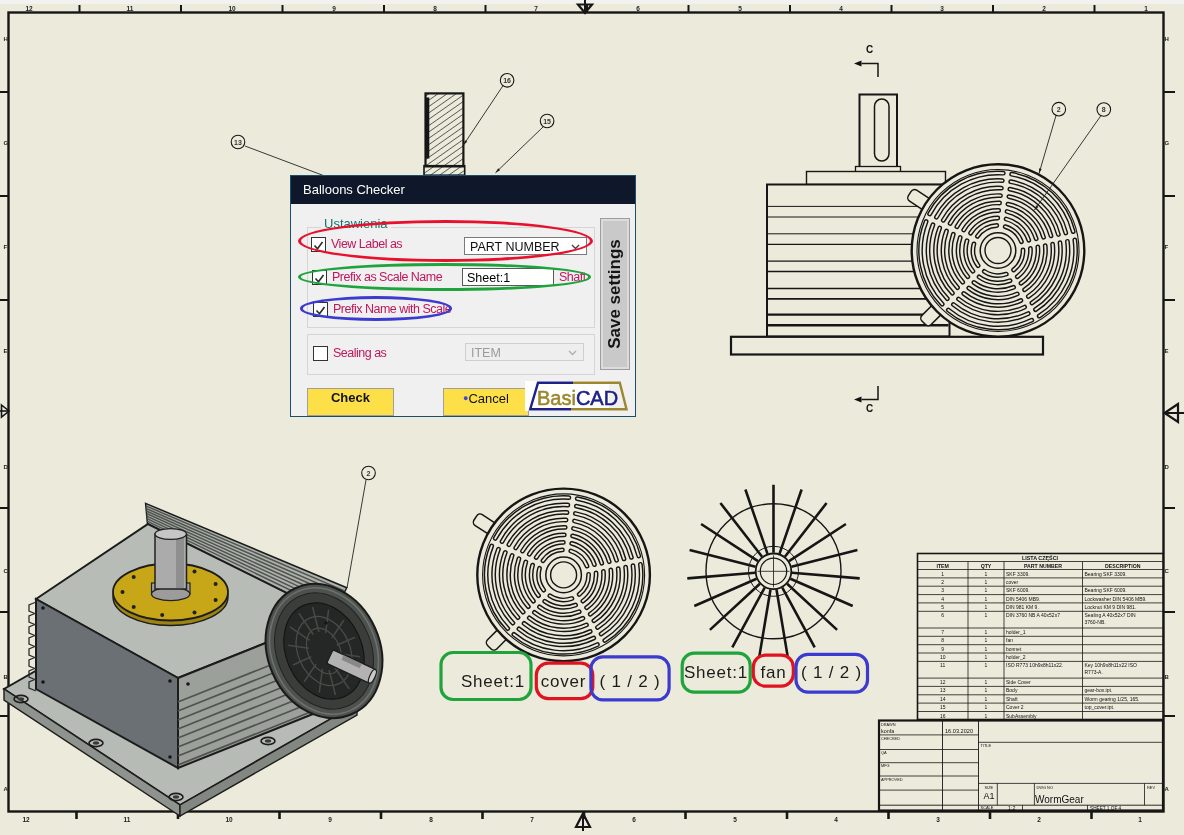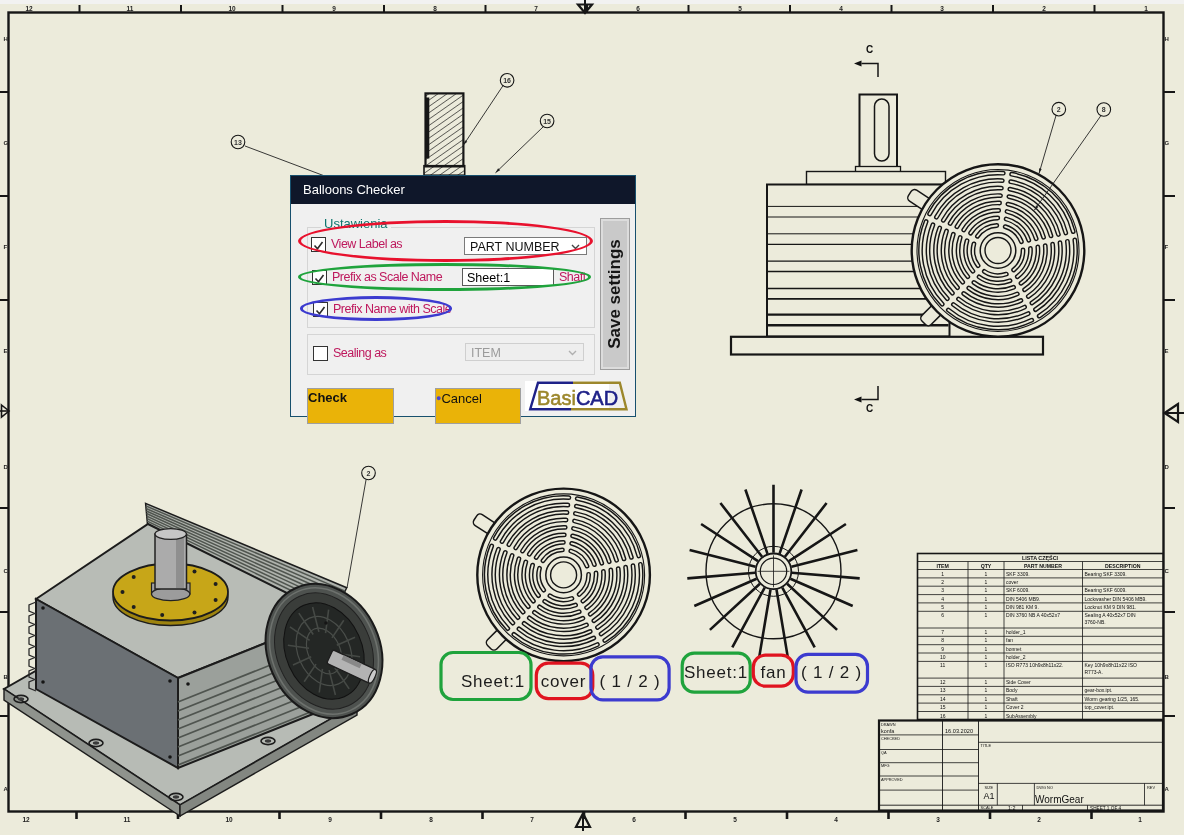--- a/index.html
+++ b/index.html
@@ -10,21 +10,21 @@
 .lb{position:absolute;font-size:12.5px;letter-spacing:-0.5px;color:#be185d;white-space:nowrap}
 .combo{position:absolute;background:#fff;border:1px solid #7a7a7a;box-sizing:border-box}
 .combo span{position:absolute;left:5px;top:2px;font-size:12.5px;color:#111}
 .combo .chev{position:absolute;right:6px;top:6px}
 .combo.dis{background:#eee;border-color:#cfcfcf}
 .combo.dis span{color:#9b9b9b}
 .el{position:absolute;border-radius:50%;border-style:solid;border-width:3px}
 #inp{position:absolute;left:171px;top:92px;width:92px;height:18px;background:#fff;border:1px solid #5a5a5a;box-sizing:border-box;font-size:12.5px;padding:2px 0 0 4px}
 #save{position:absolute;left:309px;top:42px;width:30px;height:152px;background:#c9c9c9;border:1px solid #9d9d9d;box-shadow:inset 0 0 0 2px #dcdcdc;box-sizing:border-box}
 #save span{position:absolute;left:50%;top:50%;transform:translate(-50%,-50%) rotate(-90deg);font-size:17px;font-weight:bold;color:#151515;white-space:nowrap}
-.btn{position:absolute;height:36px;background:#eab308;border:1px solid #9f9f9f;box-sizing:border-box;font-size:13px;text-align:left;line-height:18px;color:#111}
+.btn{position:absolute;height:28px;background:#fde047;border:1px solid #9f9f9f;box-sizing:border-box;font-size:13px;text-align:center;line-height:18px;color:#111}
 #logo{position:absolute;left:234px;top:205px;width:84px;height:30px;background:#fff}
 </style></head>
 <body>
 <div id="top"></div>
 <svg width="1184" height="835" style="position:absolute;left:0;top:0">
     <defs>
       <pattern id="hat" width="5.2" height="5.2" patternUnits="userSpaceOnUse" patternTransform="rotate(55)">
         <line x1="0" y1="0" x2="0" y2="5.2" stroke="#111" stroke-width="1.15"></line>
       </pattern>
       <g id="grille">
@@ -421,19 +421,19 @@
   <div class="combo dis" style="left:174px;top:167px;width:119px;height:18px">
       <span>ITEM</span>
       <svg class="chev" width="9" height="6">
         <path d="M1,1 L4.5,4.5 L8,1" fill="none" stroke="#b0b0b0" stroke-width="1.4"></path>
       </svg>
     </div>
   <div id="save">
       <span>Save settings</span>
     </div>
   <div class="btn" style="left:16px;top:212px;width:87px;font-weight:bold">Check</div>
-  <div class="btn" style="left:144px;top:212px;width:86px"><span style="color:#4645d8;font-size:9px;vertical-align:2px">●</span>Cancel</div>
+  <div class="btn" style="left:152px;top:212px;width:86px"><span style="color:#4645d8;font-size:9px;vertical-align:2px">●</span>Cancel</div>
   <div id="logo"><svg width="105" height="30">
     <path d="M46,28.2 L5.2,28.2 L13,1.8 L48,1.8" fill="none" stroke="#1e2188" stroke-width="2.4"></path>
     <path d="M48,1.8 L94.8,1.8 L101.5,28.2 L46,28.2" fill="none" stroke="#9c872c" stroke-width="2.4"></path>
     <text x="12" y="24" font-size="20" font-family="Liberation Sans" fill="#9c872c" stroke="#9c872c" stroke-width="0.55">Basi<tspan fill="#1e2188" stroke="#1e2188">CAD</tspan></text>
   </svg></div>
 </div>
 
 </body></html>

